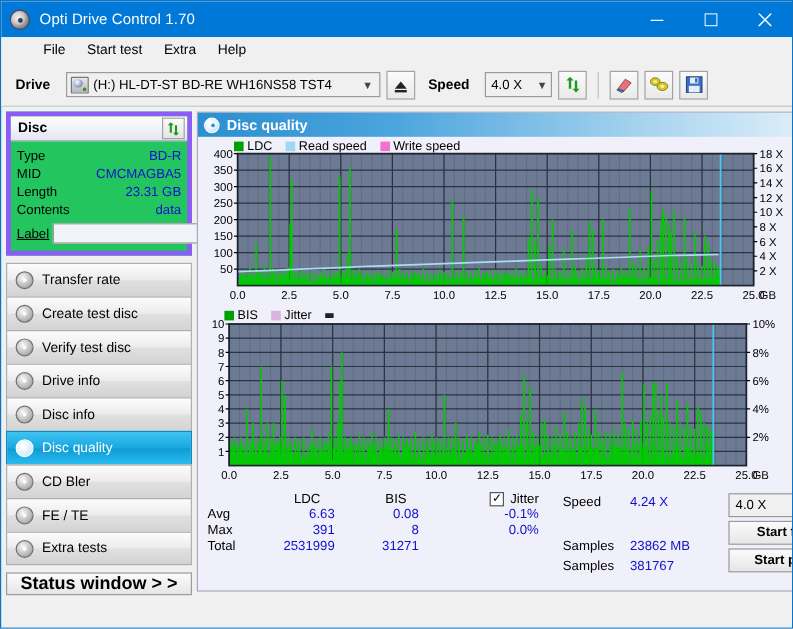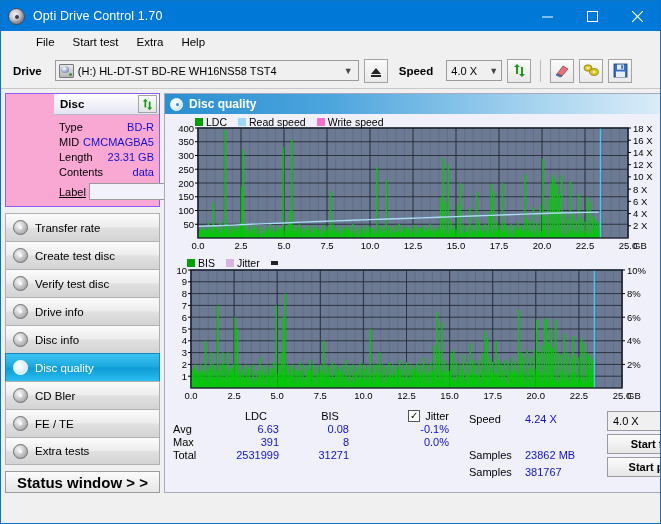--- a/index.html
+++ b/index.html
@@ -70,21 +70,21 @@
     height: 36px;
     background: #f0f0f0;
     display: flex;
     align-items: center;
     padding: 0 6px;
     gap: 5px;
     border-bottom: 1px solid #c7c7c7;
   }
   .tb-label { font-size: 11.5px; font-weight: bold; color: #000; margin: 0 8px 0 6px; }
   .drive-combo {
-    width: 304px; height: 21px;
+    width: 262px; height: 21px;
     background: #f0f0f0;
     border: 1px solid #9b9b9b;
     display: flex; align-items: center;
     padding: 0 2px 0 3px;
     font-size: 11px;
   }
   .drive-ico {
     width: 15px; height: 14px; margin-right: 4px;
     background: linear-gradient(#e8e8e8,#b8b8b8);
     border: 1px solid #777; border-radius: 1px;
@@ -126,23 +126,22 @@
     gap: 4px;
   }
 
   
   .left {
     width: 155px;
     display: flex;
     flex-direction: column;
   }
   .disc-panel {
-    border: 1px solid #8b5cf6;
-    background: #f9a8d4;
-    padding-left: 48px;
+    border: 4px solid #8b5cf6;
+    background: #22c55e;
   }
   .disc-head {
     height: 21px;
     background: linear-gradient(#ffffff,#e4e4f2);
     display: flex; align-items: center;
     padding: 0 2px 0 6px;
     border-bottom: 1px solid #b6b6cc;
   }
   .disc-head-title { font-weight: bold; font-size: 11.5px; }
   .refresh-btn {

